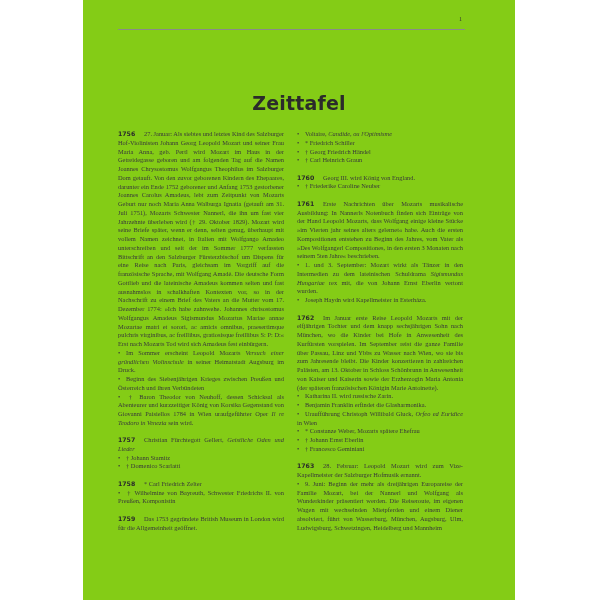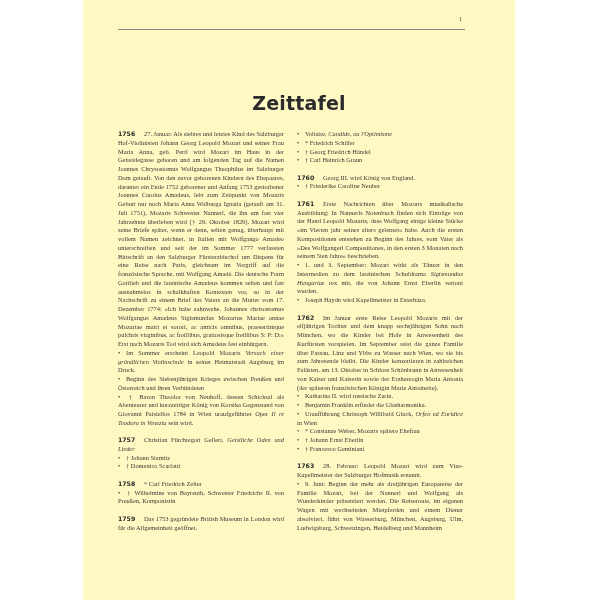--- a/index.html
+++ b/index.html
@@ -1,17 +1,17 @@
 <!DOCTYPE html>
 <html><head>
 <meta charset="utf-8">
 <style>
   html, body { margin:0; padding:0; }
   body { width:600px; height:600px; background:#ffffff; position:relative; overflow:hidden; }
-  .page { position:absolute; left:83px; top:0; width:432px; height:600px; background:#fef9c3; }
+  .page { position:absolute; left:83px; top:0; width:432px; height:600px; background:#84cc16; }
   .rule { position:absolute; left:35px; top:29px; width:347px; height:1px; background:#8a8a8a; }
   .pagenum { position:absolute; left:376px; top:16px; font:6px "Liberation Serif", serif; color:#333; }
   .title { position:absolute; left:0; width:432px; top:92px; text-align:center;
            font:bold 19px "DejaVu Sans", sans-serif; color:#2b2b2b; letter-spacing:0.2px; }
   .col { position:absolute; top:130px; width:166px; font-family:"Liberation Serif", serif;
          font-size:6.4px; line-height:8.75px; color:#3a3a3a; text-align:justify; hyphens:auto; }
   .col.left { left:35px; }
   .col.right { left:214px; }
   .entry { margin-bottom:8.7px; }
   .year { font-family:"DejaVu Sans", sans-serif; font-weight:bold; font-size:6.2px; color:#2b2b2b;

